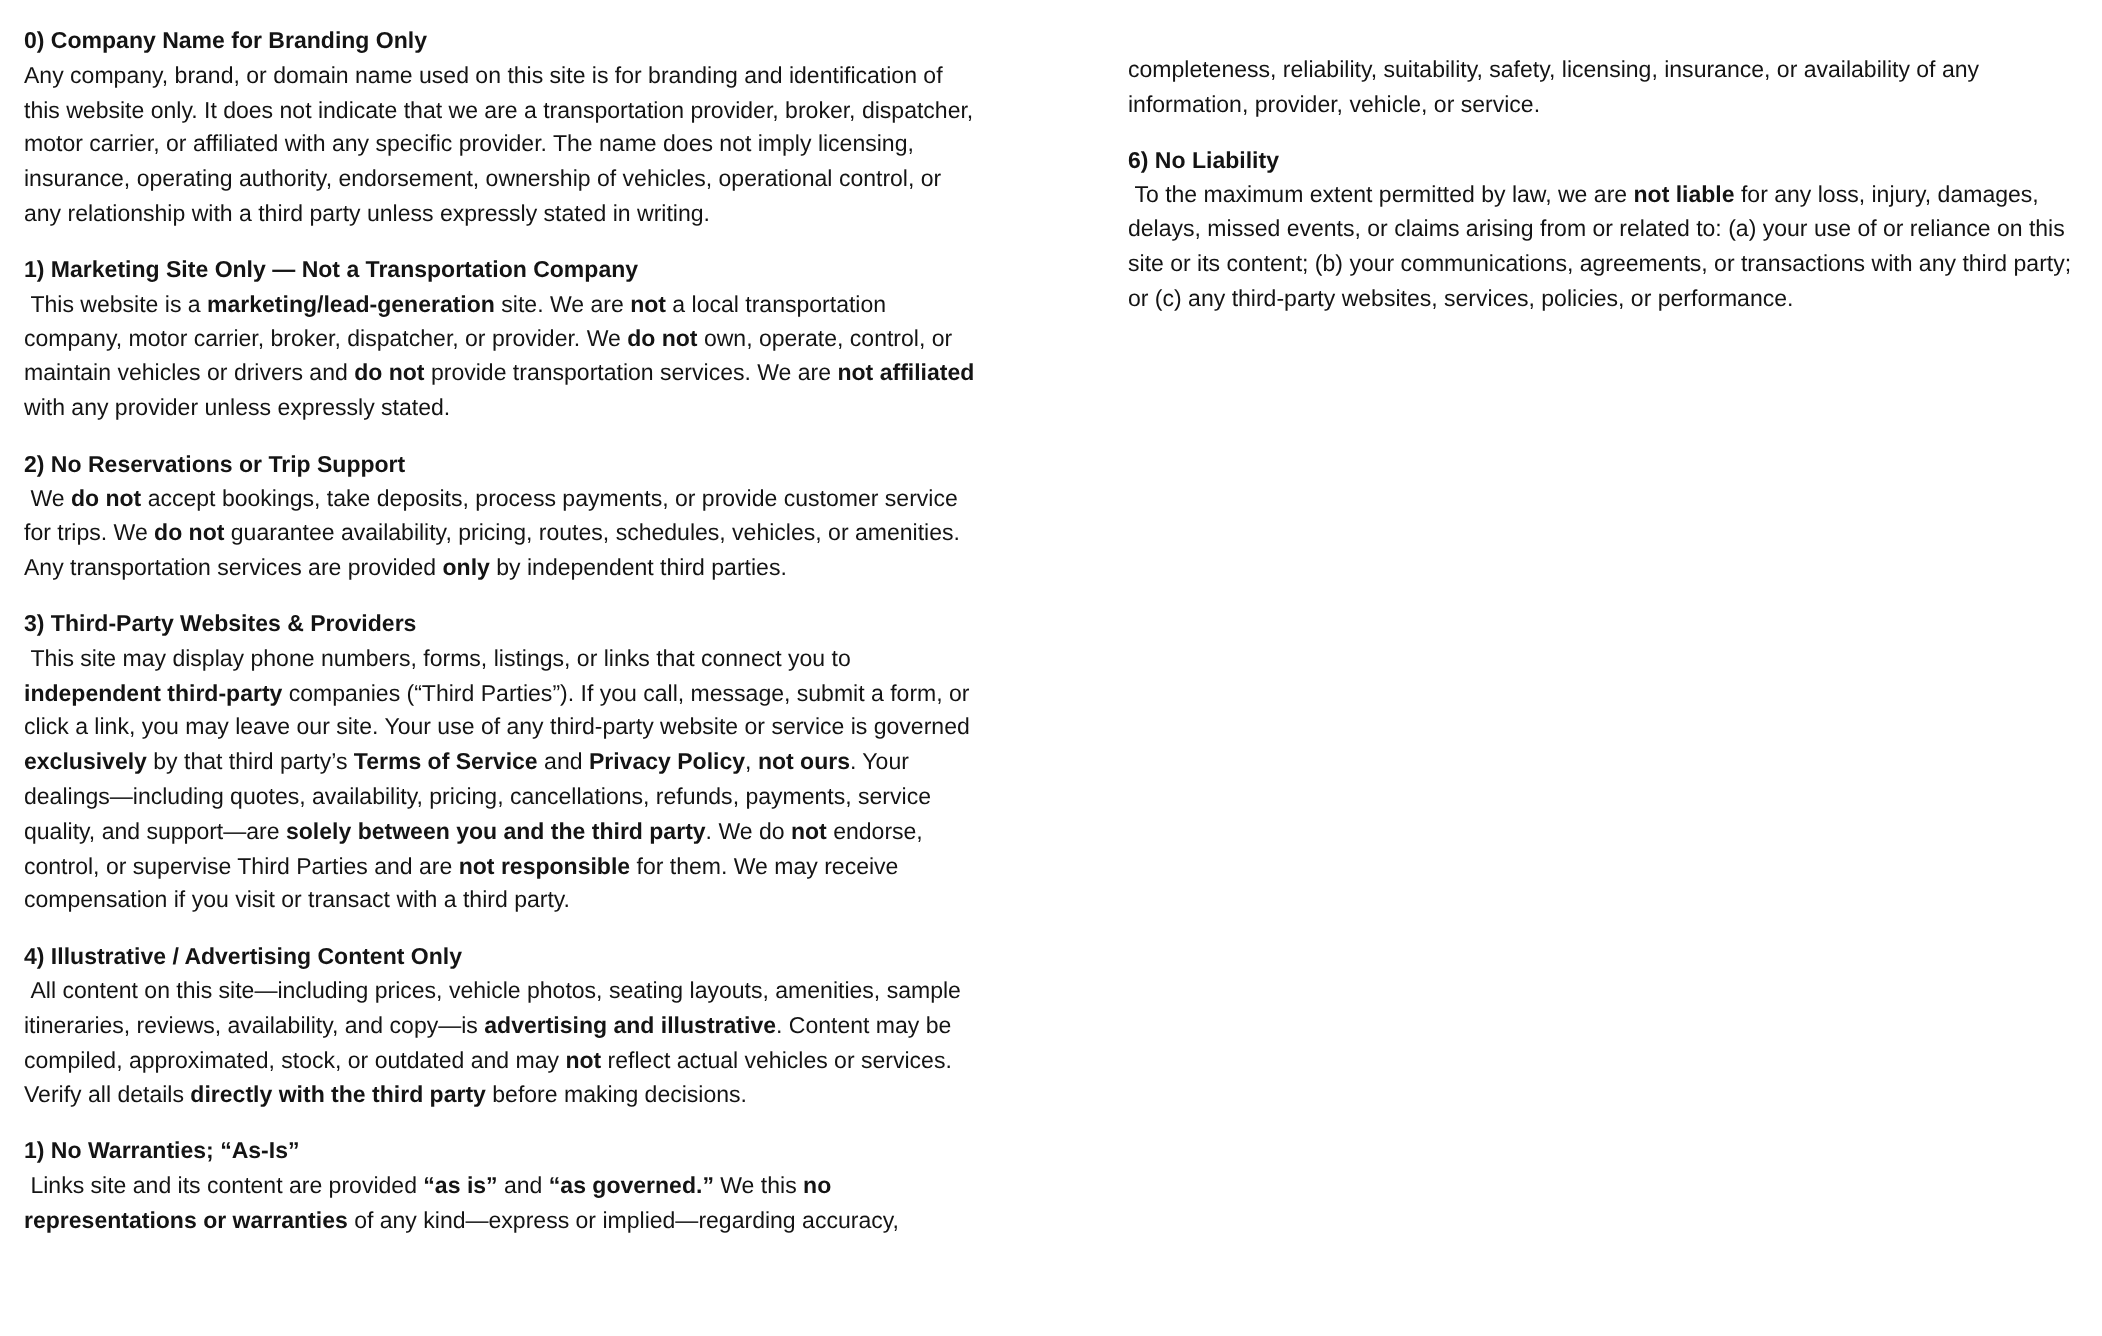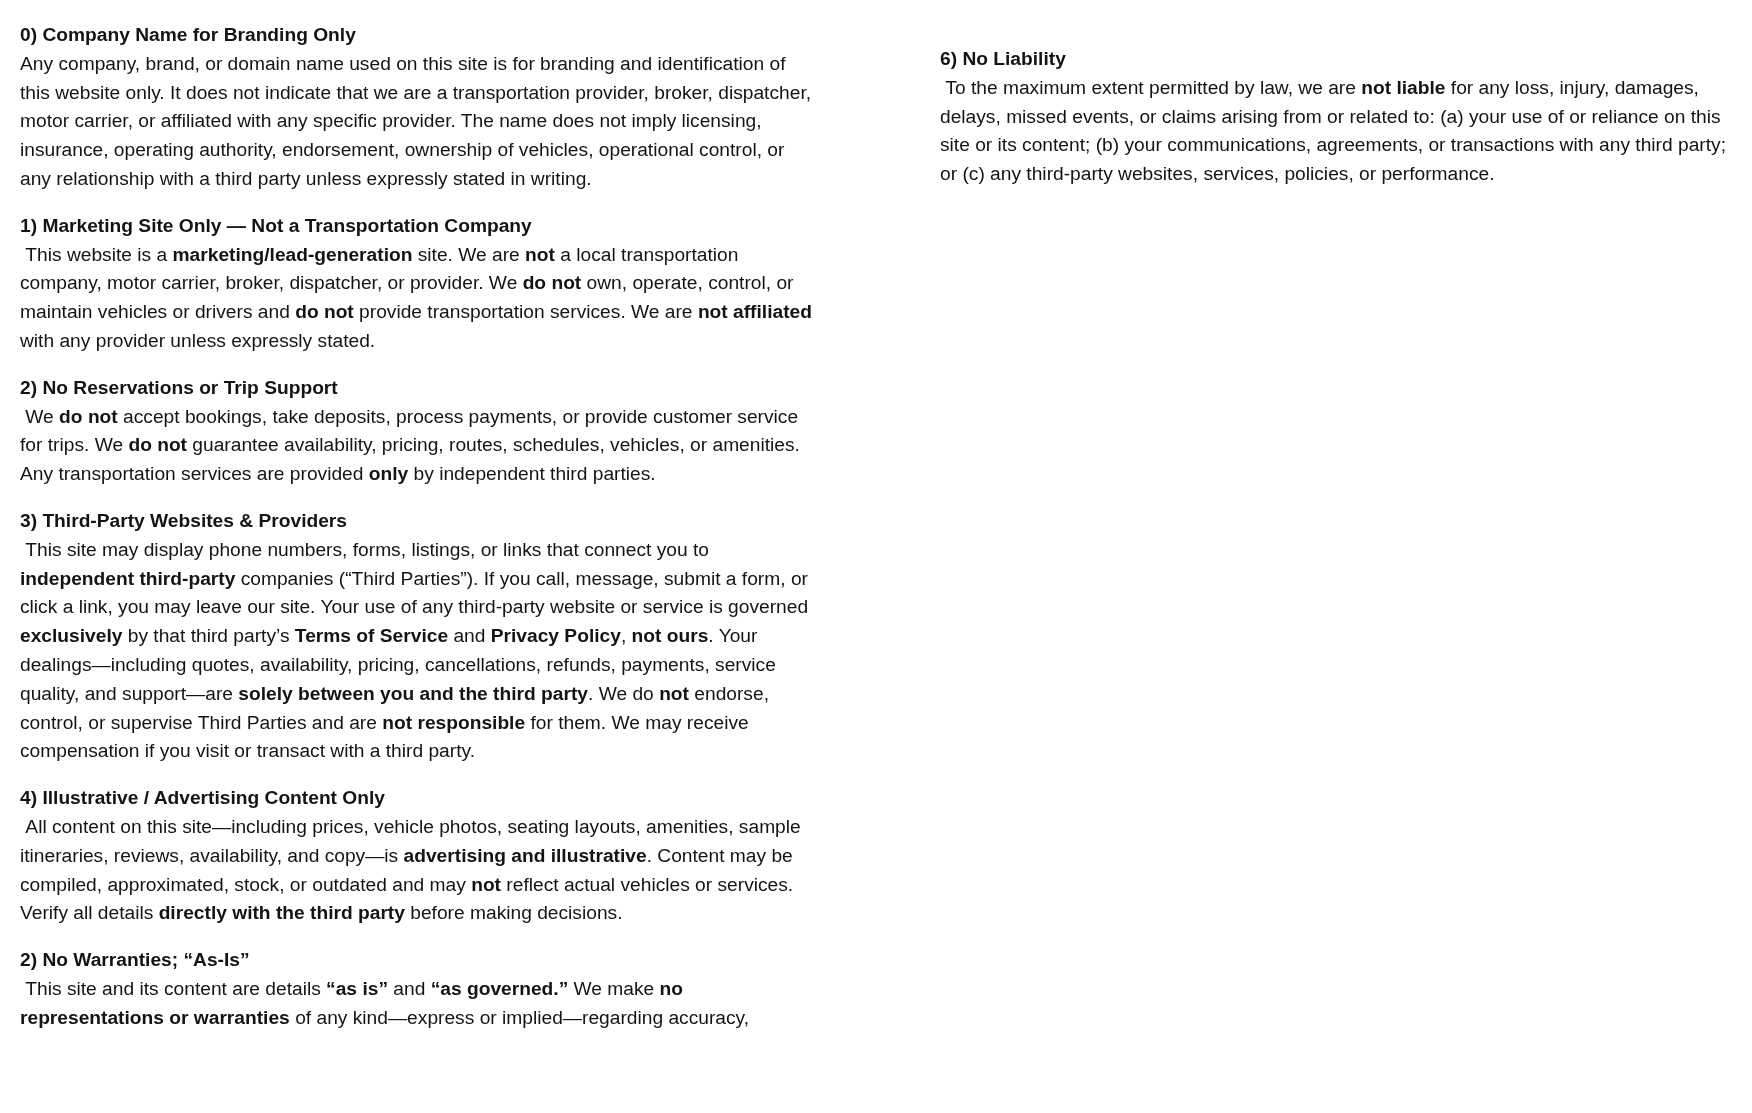--- a/index.html
+++ b/index.html
@@ -44,18 +44,19 @@
 </head>
 <body>
 
 <main class="page">
   <div class="col">
       <p class="section"><strong class="heading">0) Company Name for Branding Only</strong><br><span>Any company, brand, or domain name used on this site is for branding and identification of this website only. It does not indicate that we are a transportation provider, broker, dispatcher, motor carrier, or affiliated with any specific provider. The name does not imply licensing, insurance, operating authority, endorsement, ownership of vehicles, operational control, or any relationship with a third party unless expressly stated in writing.</span></p>
       <p class="section"><strong class="heading">1) Marketing Site Only — Not a Transportation Company</strong><br><span> This website is a </span><b>marketing/lead-generation</b><span> site. We are </span><b>not</b><span> a local transportation company, motor carrier, broker, dispatcher, or provider. We </span><b>do not</b><span> own, operate, control, or maintain vehicles or drivers and </span><b>do not</b><span> provide transportation services. We are </span><b>not affiliated</b><span> with any provider unless expressly stated.</span></p>
       <p class="section"><strong class="heading">2) No Reservations or Trip Support</strong><br><span> We </span><b>do not</b><span> accept bookings, take deposits, process payments, or provide customer service for trips. We </span><b>do not</b><span> guarantee availability, pricing, routes, schedules, vehicles, or amenities. Any transportation services are provided </span><b>only</b><span> by independent third parties.</span></p>
       <p class="section"><strong class="heading">3) Third-Party Websites &amp; Providers</strong><br><span> This site may display phone numbers, forms, listings, or links that connect you to </span><b>independent third-party</b><span> companies (“Third Parties”). If you call, message, submit a form, or click a link, you may leave our site. Your use of any third-party website or service is governed </span><b>exclusively</b><span> by that third party’s </span><b>Terms of Service</b><span> and </span><b>Privacy Policy</b><span>, </span><b>not ours</b><span>. Your dealings—including quotes, availability, pricing, cancellations, refunds, payments, service quality, and support—are </span><b>solely between you and the third party</b><span>. We do </span><b>not</b><span> endorse, control, or supervise Third Parties and are </span><b>not responsible</b><span> for them. We may receive compensation if you visit or transact with a third party.</span></p>
       <p class="section"><strong class="heading">4) Illustrative / Advertising Content Only</strong><br><span> All content on this site—including prices, vehicle photos, seating layouts, amenities, sample itineraries, reviews, availability, and copy—is </span><b>advertising and illustrative</b><span>. Content may be compiled, approximated, stock, or outdated and may </span><b>not</b><span> reflect actual vehicles or services. Verify all details </span><b>directly with the third party</b><span> before making decisions.</span></p>
-      <p class="section"><strong class="heading">2) No Warranties; “As-Is”</strong><br><span> This site and its content are details </span><b>“as is”</b><span> and </span><b>“as governed.”</b><span> We make </span><b>no representations or warranties</b><span> of any kind—express or implied—regarding accuracy,</span></p>
+      <p class="section"><strong class="heading">1) No Warranties; “As-Is”</strong><br><span> Links site and its content are provided </span><b>“as is”</b><span> and </span><b>“as governed.”</b><span> We this </span><b>no representations or warranties</b><span> of any kind—express or implied—regarding accuracy,</span></p>
     </div>
   <div class="col col-right">
+      <p class="section"><span>completeness, reliability, suitability, safety, licensing, insurance, or availability of any information, provider, vehicle, or service.</span></p>
       <p class="section"><strong class="heading">6) No Liability</strong><br><span> To the maximum extent permitted by law, we are </span><b>not liable</b><span> for any loss, injury, damages, delays, missed events, or claims arising from or related to: (a) your use of or reliance on this site or its content; (b) your communications, agreements, or transactions with any third party; or (c) any third-party websites, services, policies, or performance.</span></p>
     </div>
 </main>
 
 </body></html>

